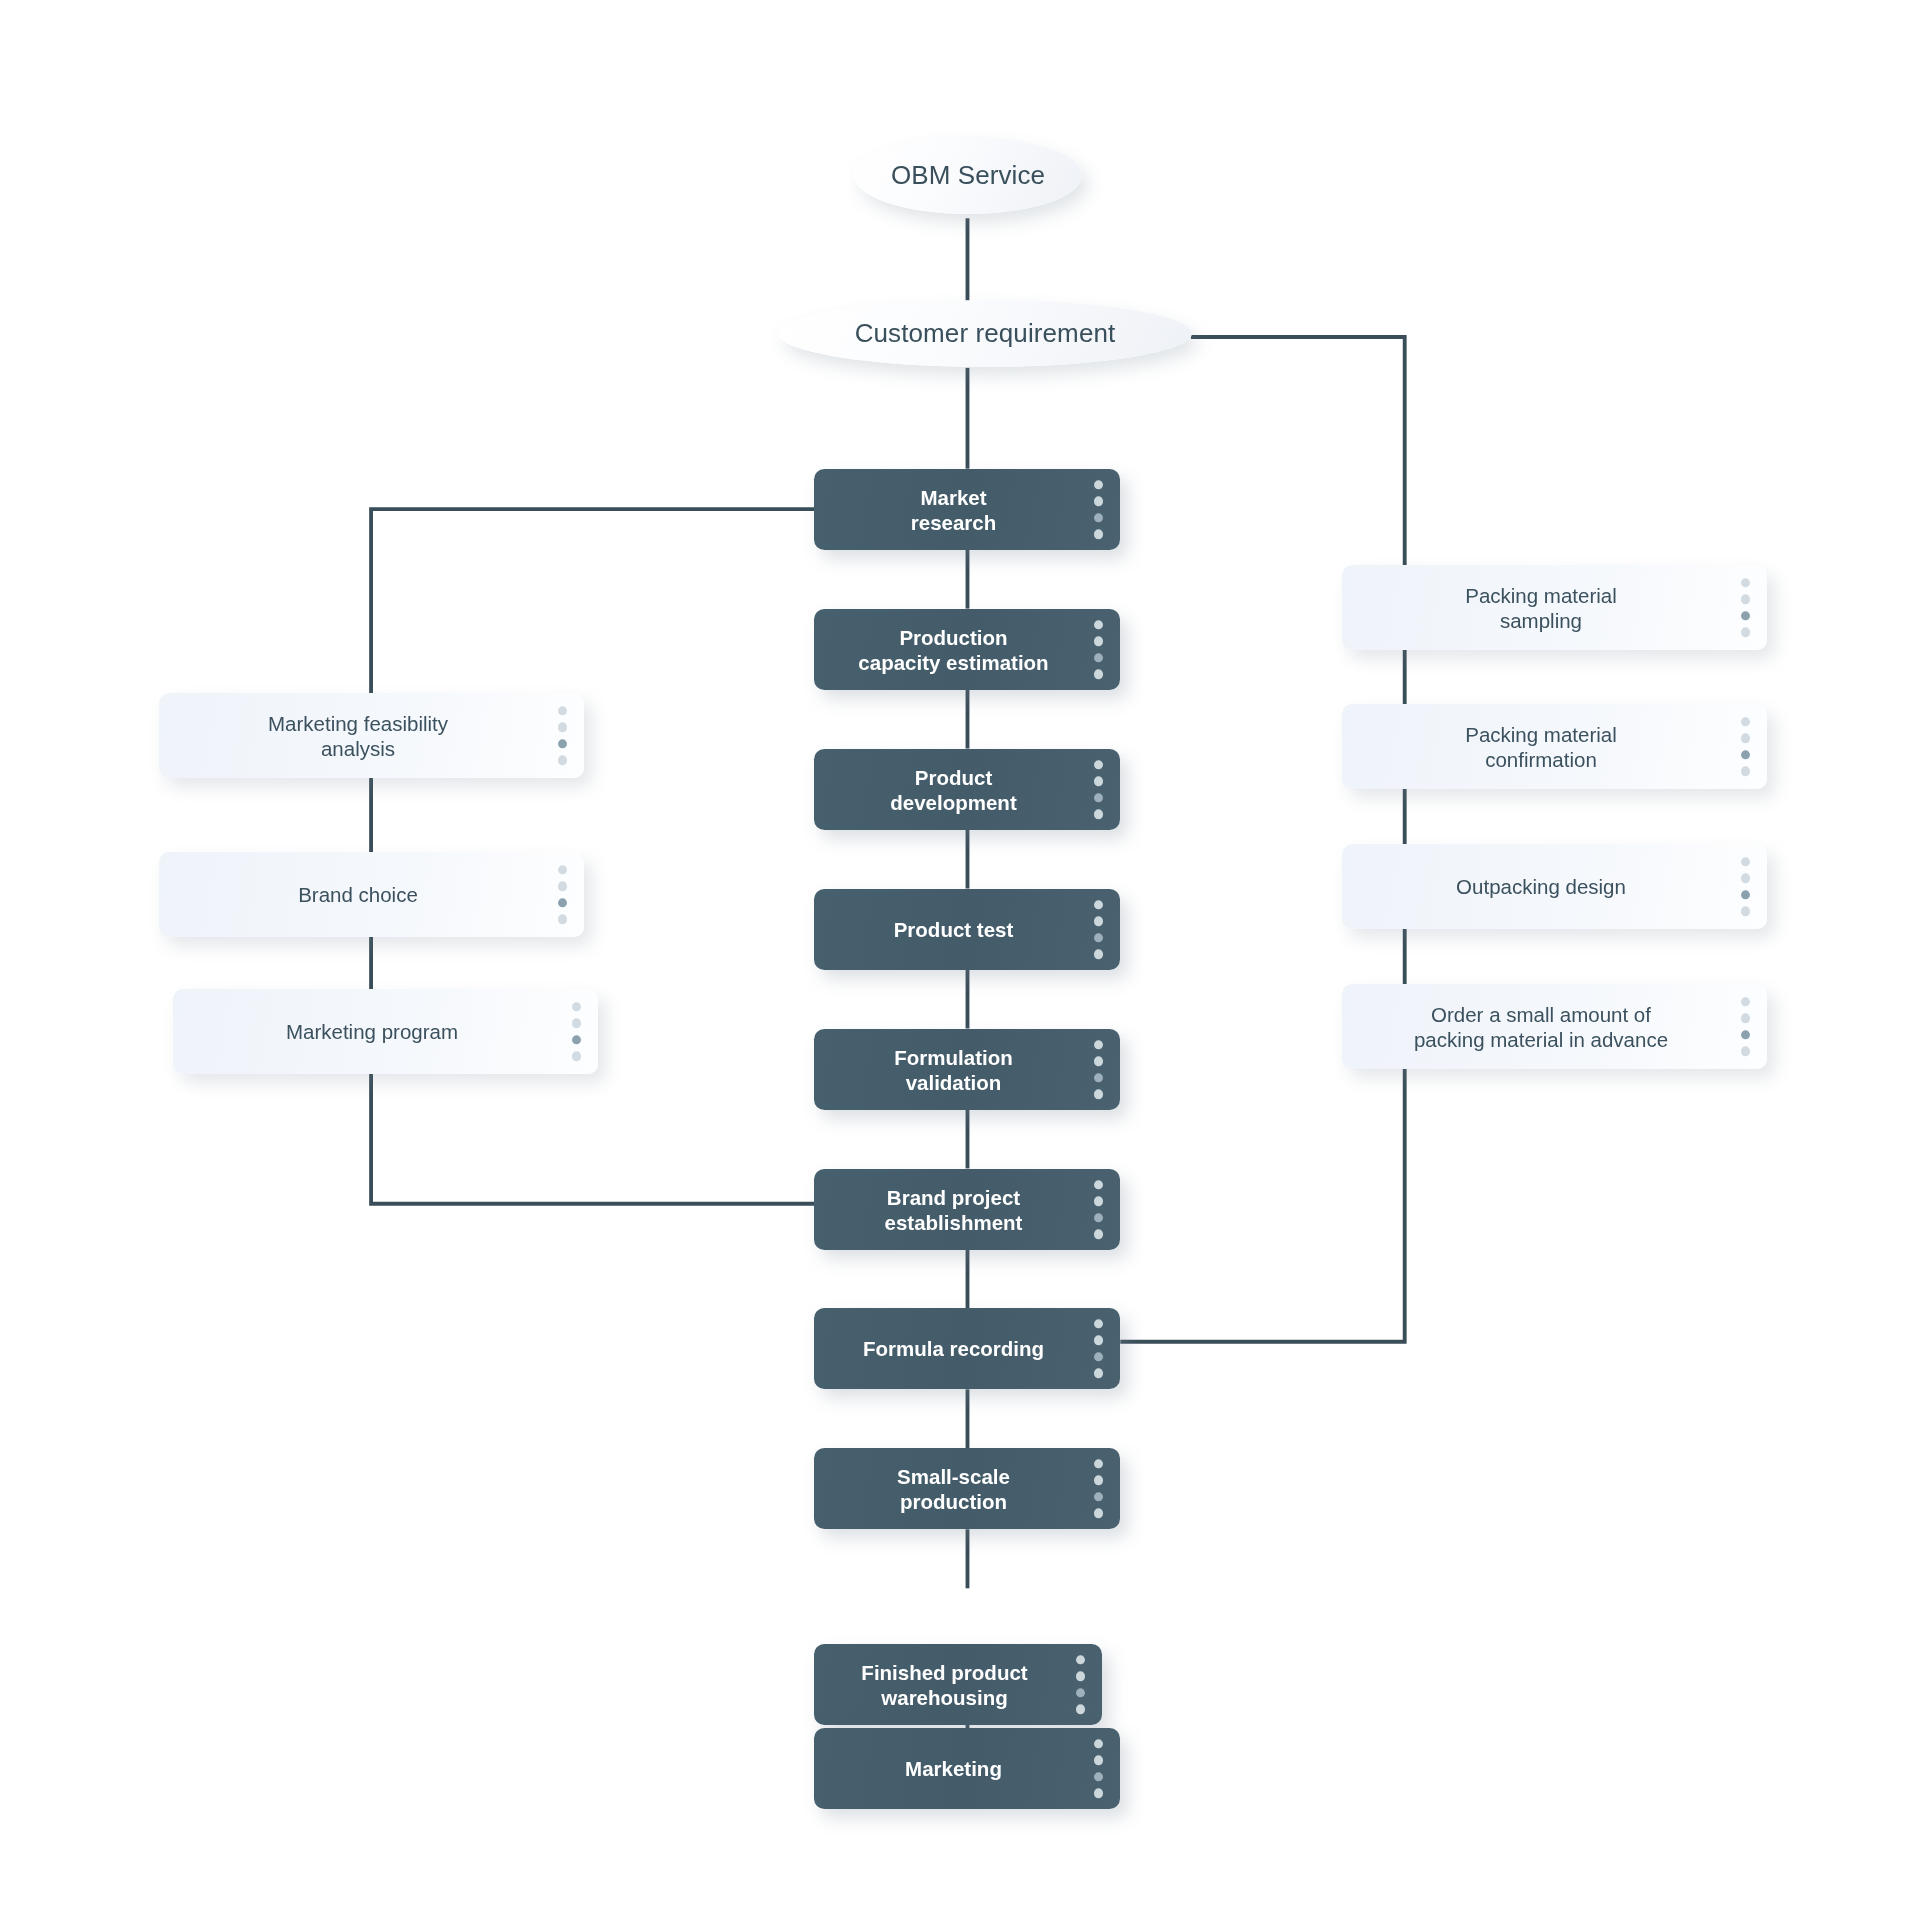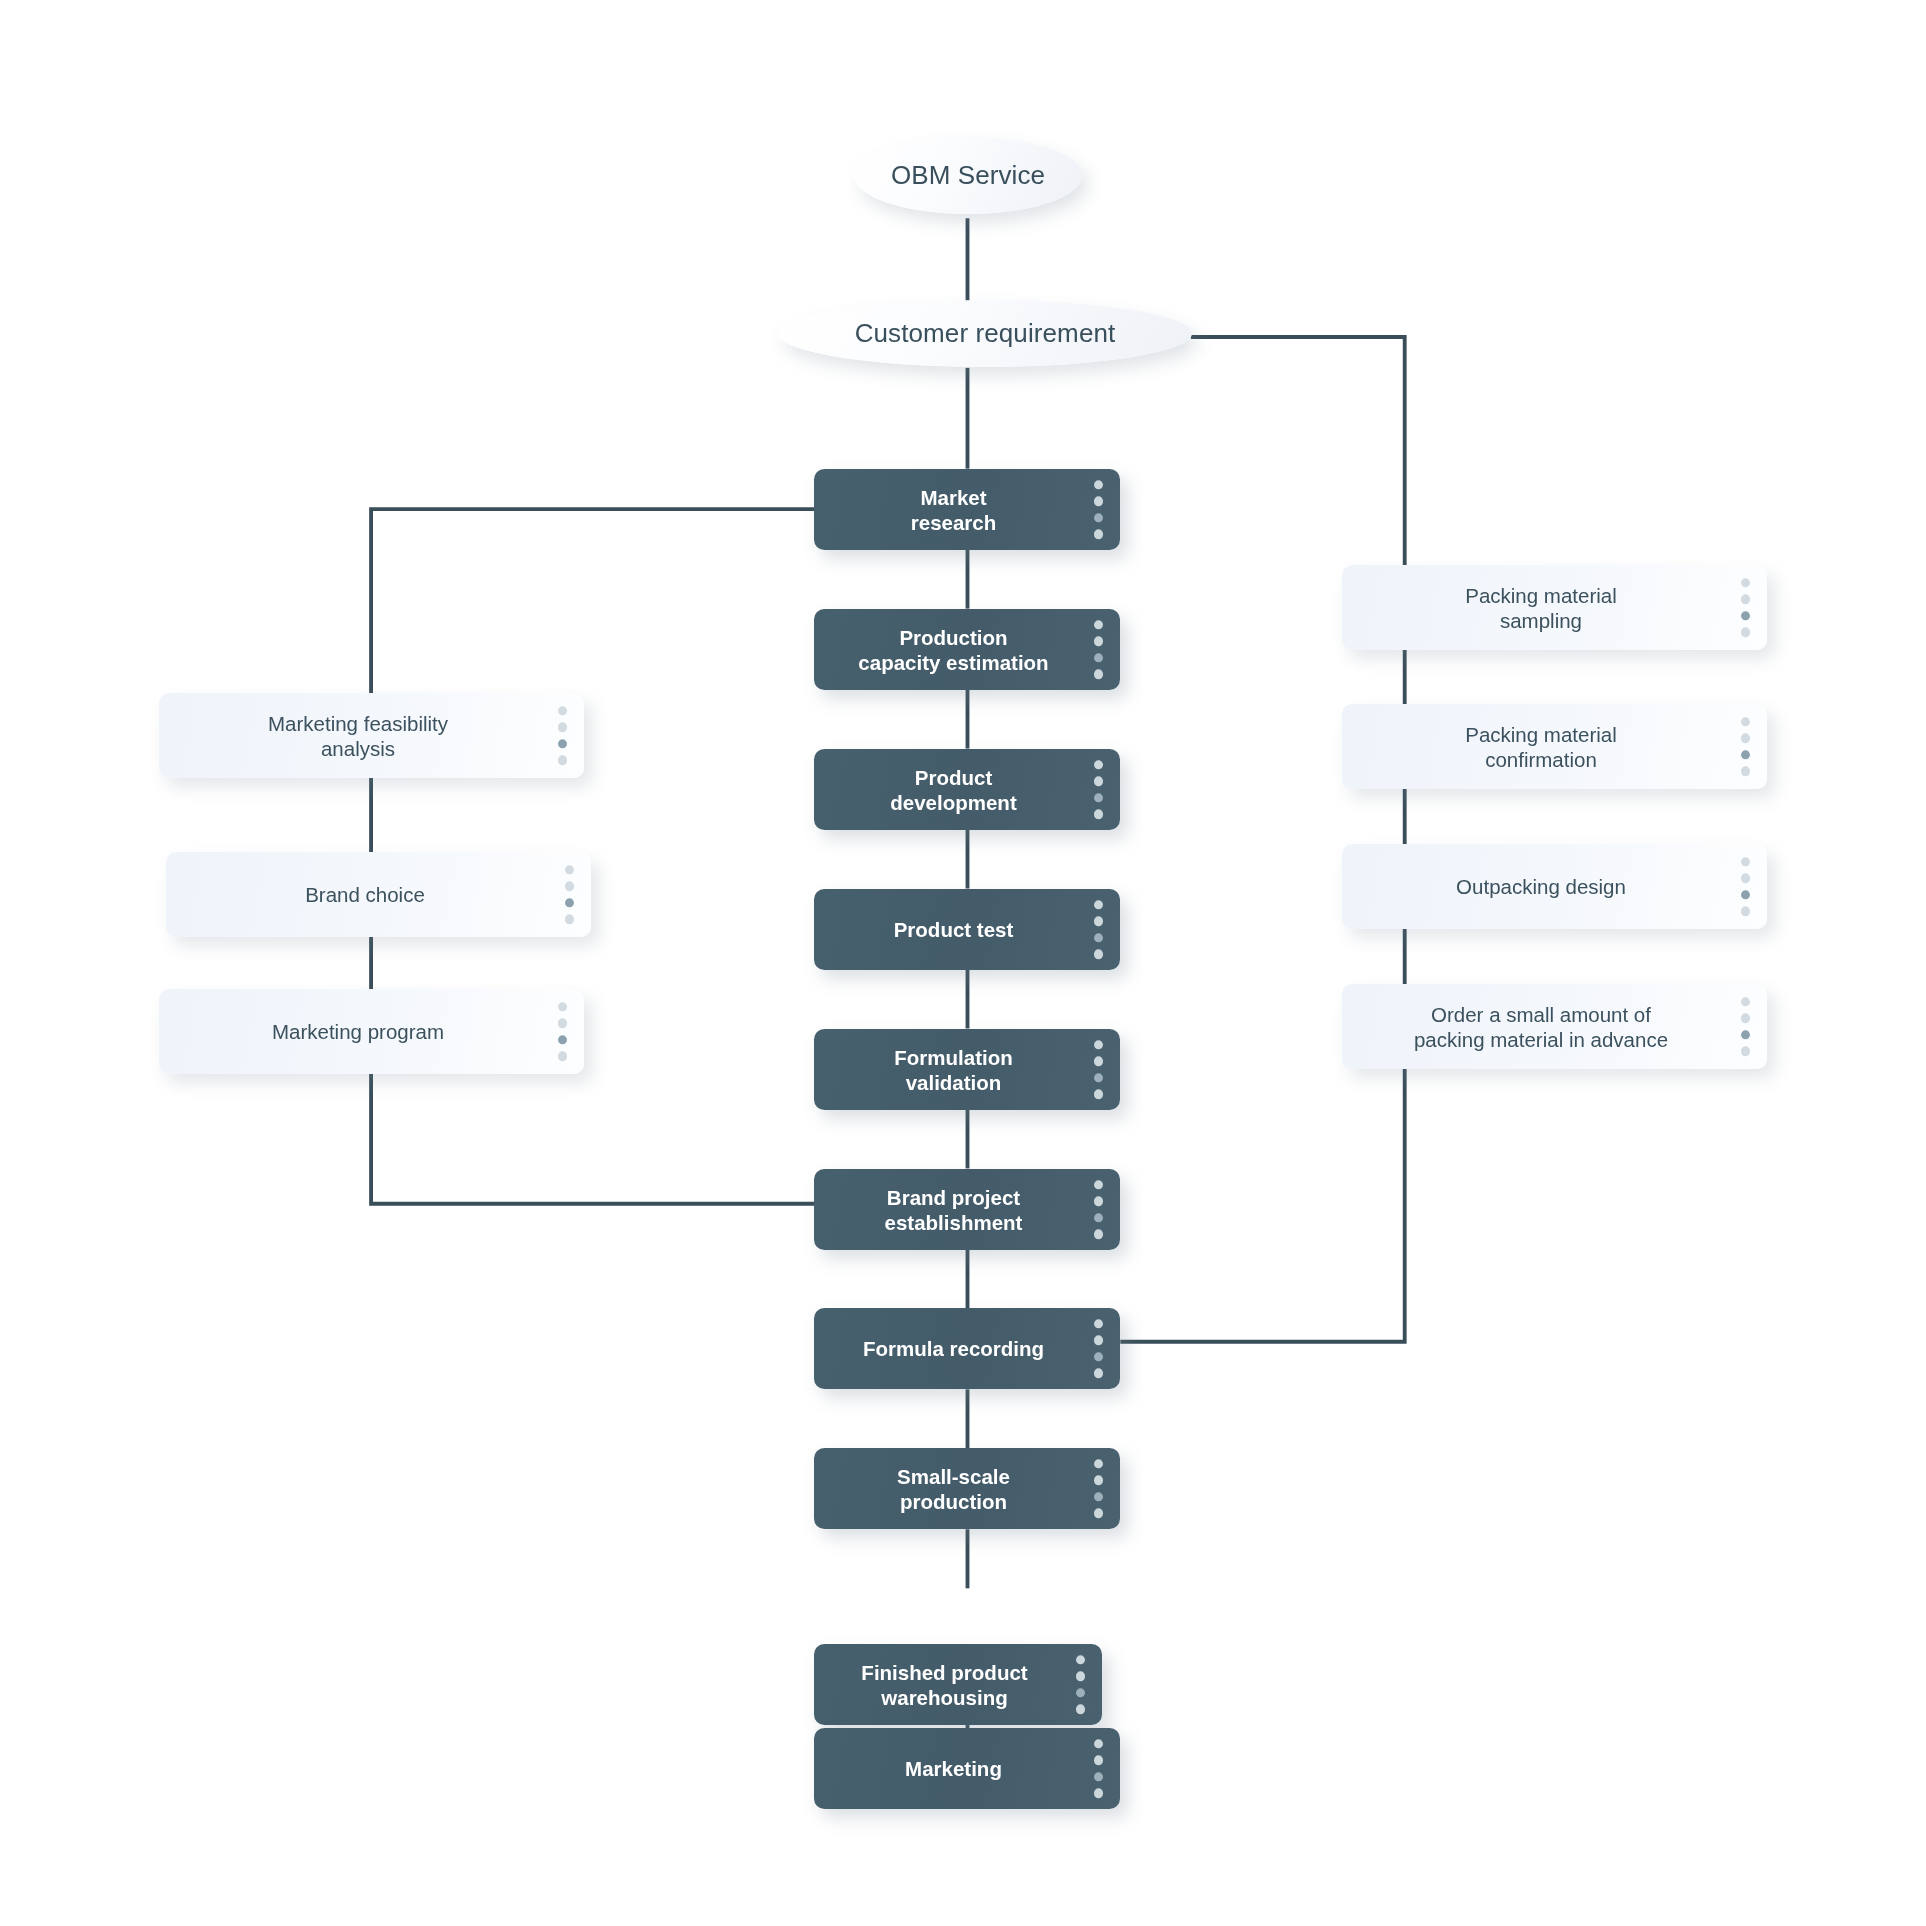--- a/index.html
+++ b/index.html
@@ -243,31 +243,31 @@
   <div class="node light f32" style="left:159px; top:693px; width:425px; height:85px;">
     <span class="label">Marketing feasibility<br>analysis</span>
     <span class="dots">
       <i></i>
         <i></i>
         <i class="accent"></i>
         <i></i>
     </span>
   </div>
 
-  <div class="node light f32" style="left:166px; top:852px; width:425px; height:85px;">
+  <div class="node light f32" style="left:159px; top:852px; width:425px; height:85px;">
     <span class="label">Brand choice</span>
     <span class="dots">
       <i></i>
         <i></i>
         <i class="accent"></i>
         <i></i>
     </span>
   </div>
 
-  <div class="node light f32" style="left:159px; top:989px; width:425px; height:85px;">
+  <div class="node light f32" style="left:173px; top:989px; width:425px; height:85px;">
     <span class="label">Marketing program</span>
     <span class="dots">
       <i></i>
         <i></i>
         <i class="accent"></i>
         <i></i>
     </span>
   </div>
 
   <div class="node light f32" style="left:1342px; top:565px; width:425px; height:85px;">

